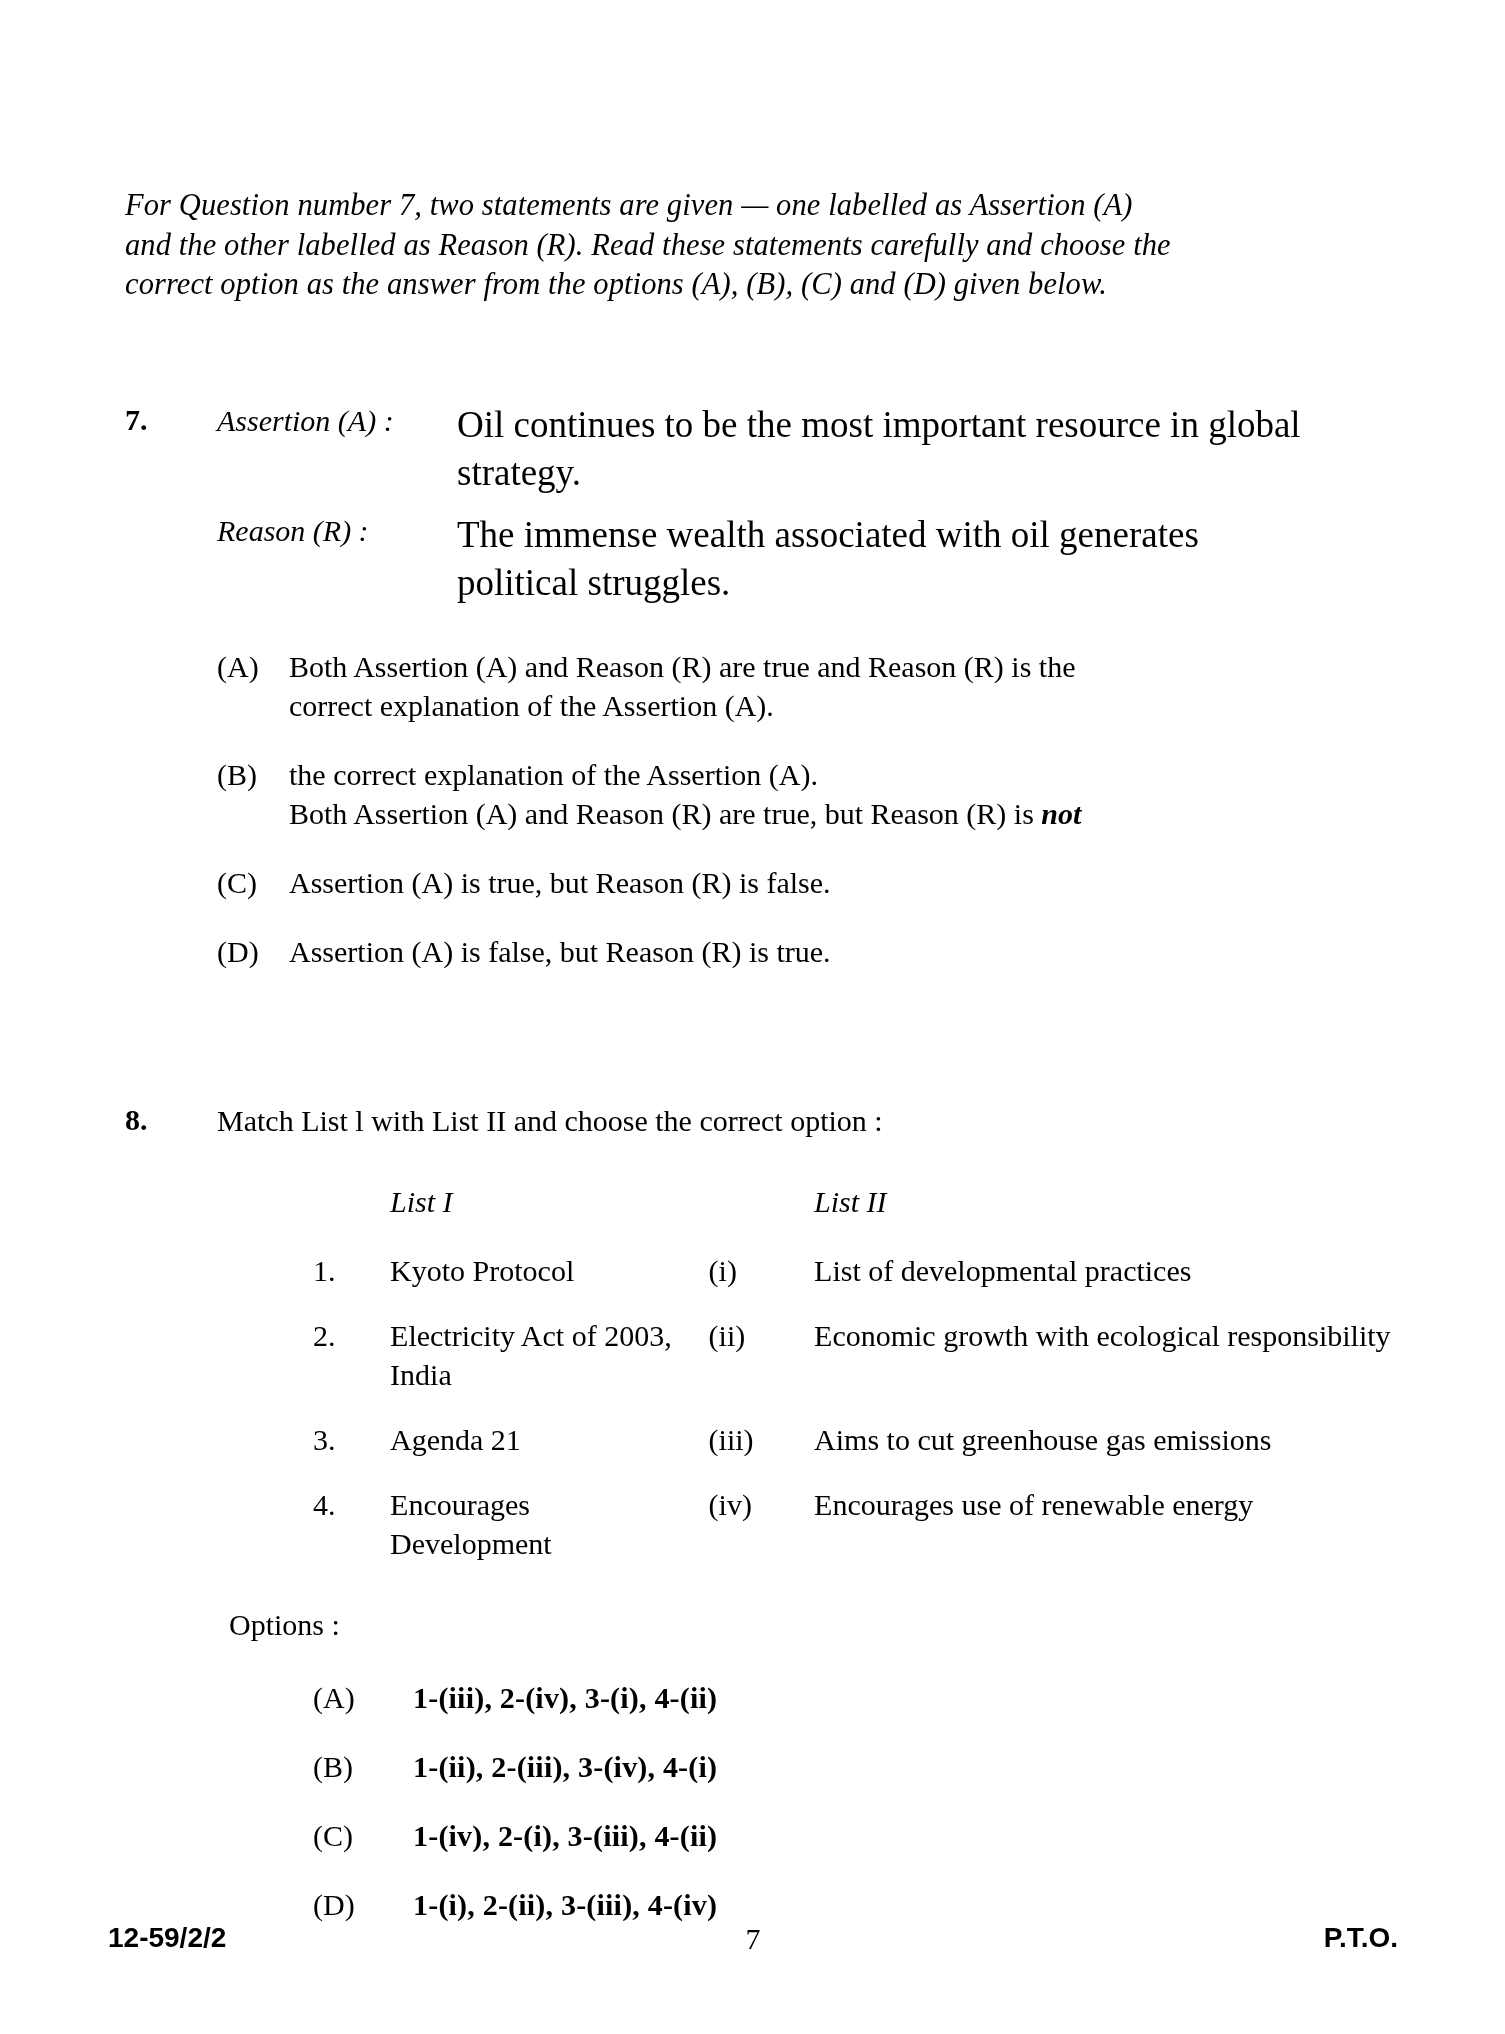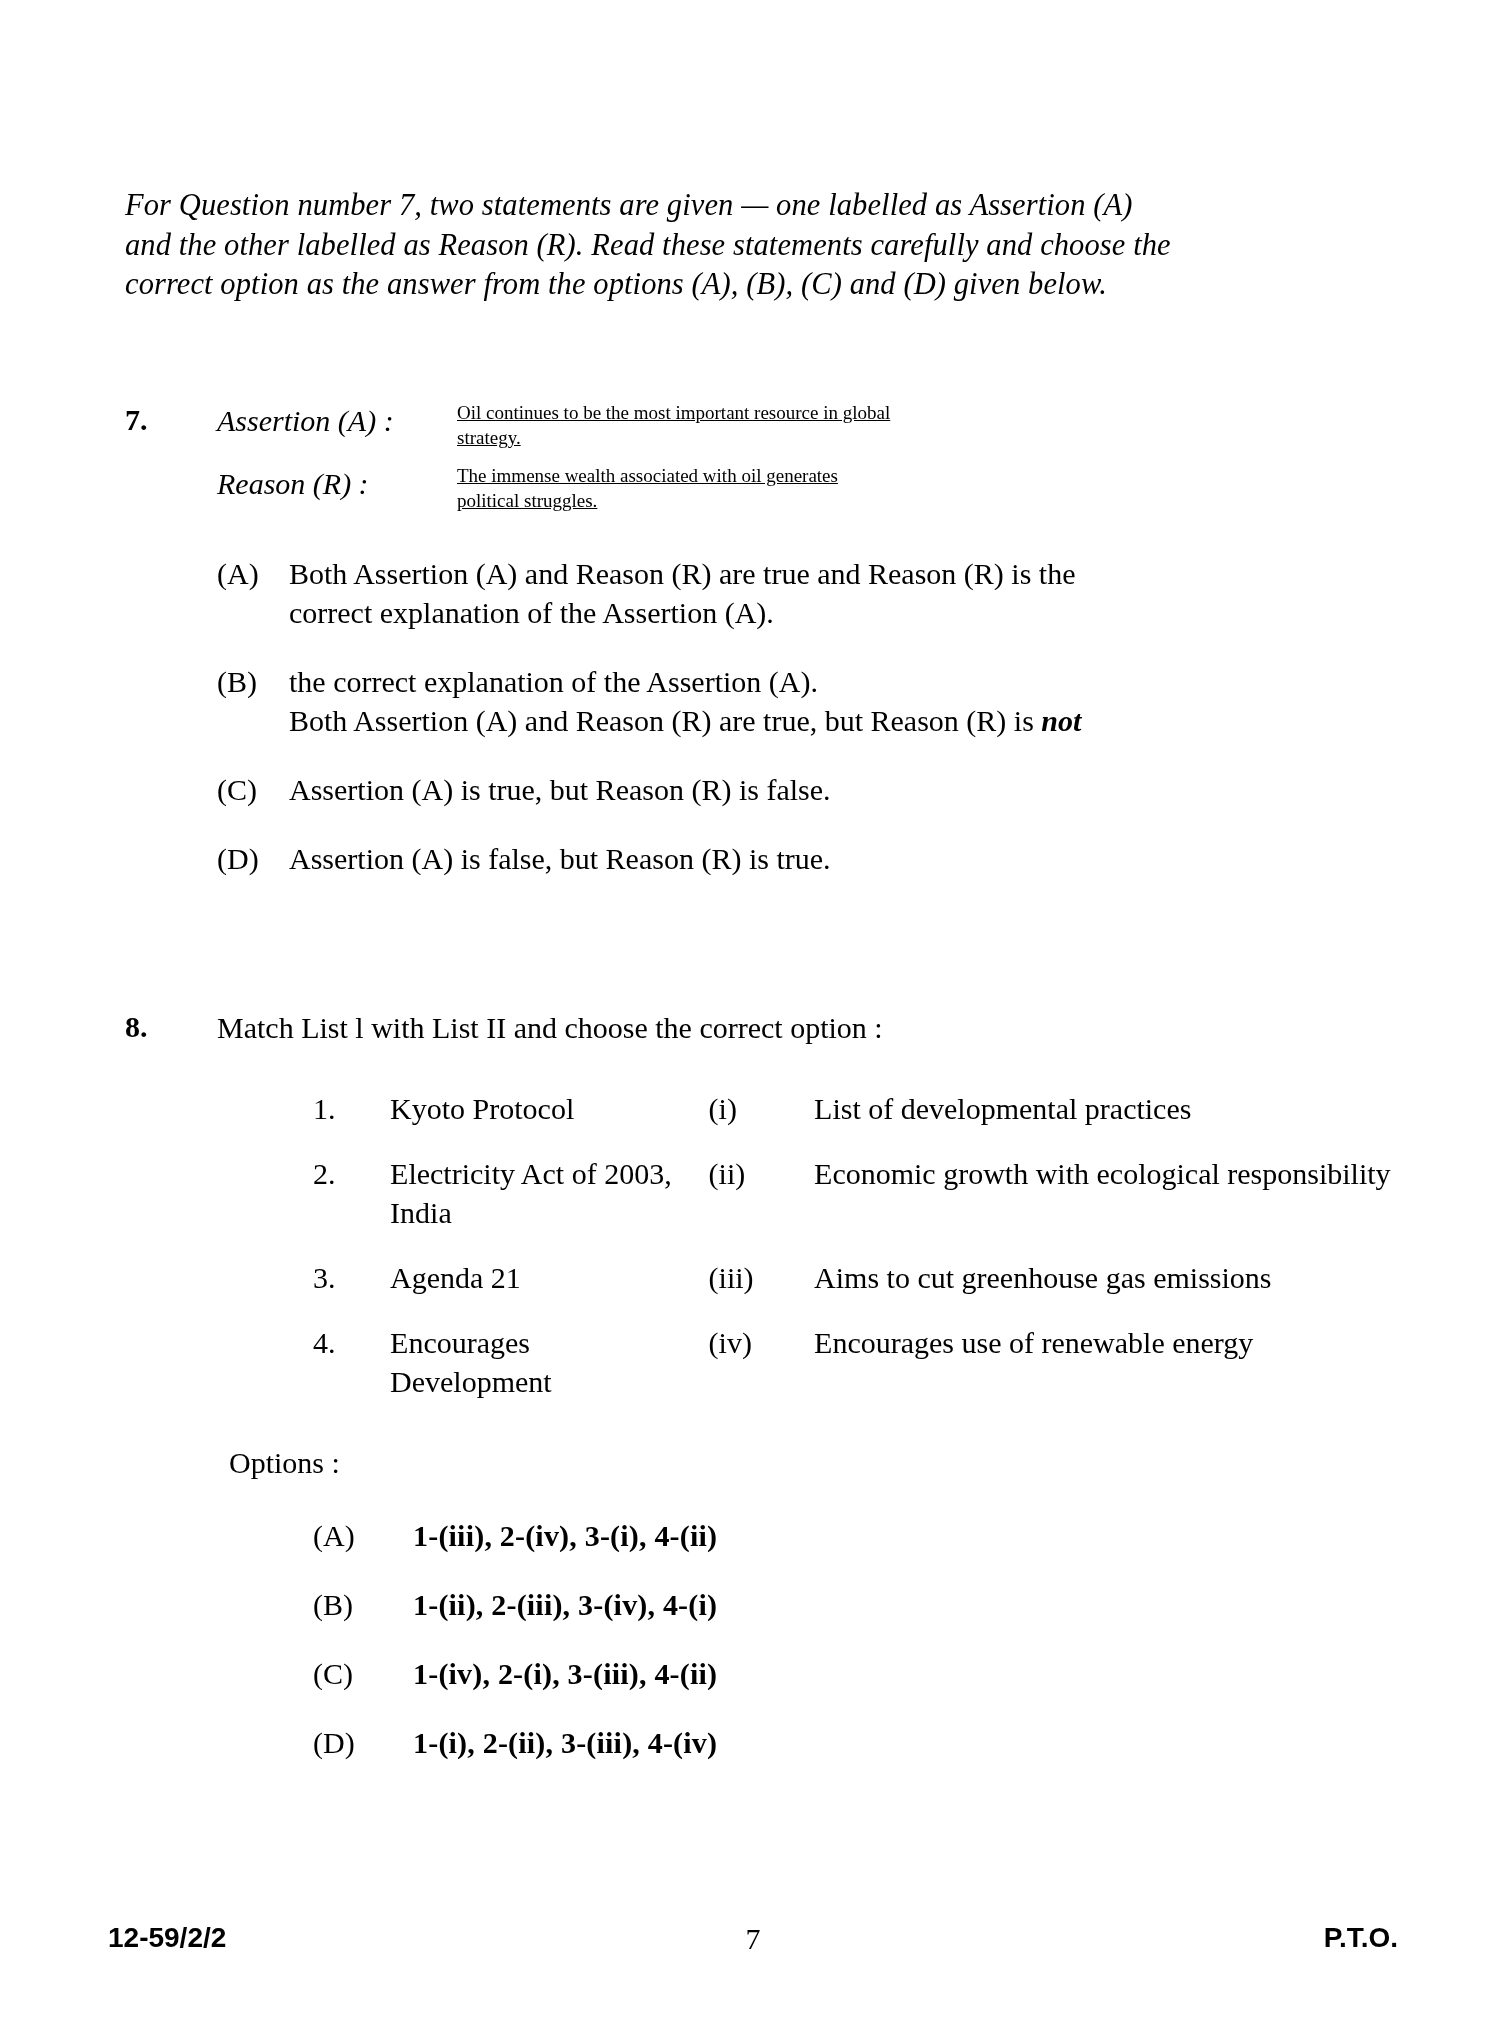--- a/index.html
+++ b/index.html
@@ -69,25 +69,24 @@
     left: 0;
     top: 0;
     width: 228px;
     font-style: italic;
     font-size: 30px;
     line-height: 1.30;
     white-space: nowrap;
   }
   .ar-text {
     margin-left: 240px;
-    font-size: 19px;
+    font-size: 37px;
     line-height: 1.30;
     text-align: justify;
     text-justify: inter-word;
-    text-decoration: underline;
   }
   .ar-text.narrow { width: 1000px; }
   .ar-text .ln { display: block; }
   .ar-text .ln.last { text-align: left; }
 
   
   .opt-row {
     position: relative;
     margin-top: 26px;
   }
@@ -265,20 +264,26 @@
     <div class="spacer-xl"></div>
 
     <div class="q-block">
       <div class="q-num">8.</div>
       <div class="q-body">
 
         <div class="q8-stem">Match List l with List II and choose the correct option :</div>
 
         <table class="match-table">
           <tbody>
+            <tr class="hdr">
+              <td class="col-num"></td>
+              <td class="col-item">List I</td>
+              <td class="col-rn"></td>
+              <td class="col-desc">List II</td>
+            </tr>
             <tr>
               <td class="col-num">1.</td>
               <td class="col-item">Kyoto Protocol</td>
               <td class="col-rn">(i)</td>
               <td class="col-desc">List of developmental practices</td>
             </tr>
             <tr>
               <td class="col-num">2.</td>
               <td class="col-item">Electricity Act of 2003, India</td>
               <td class="col-rn">(ii)</td>

